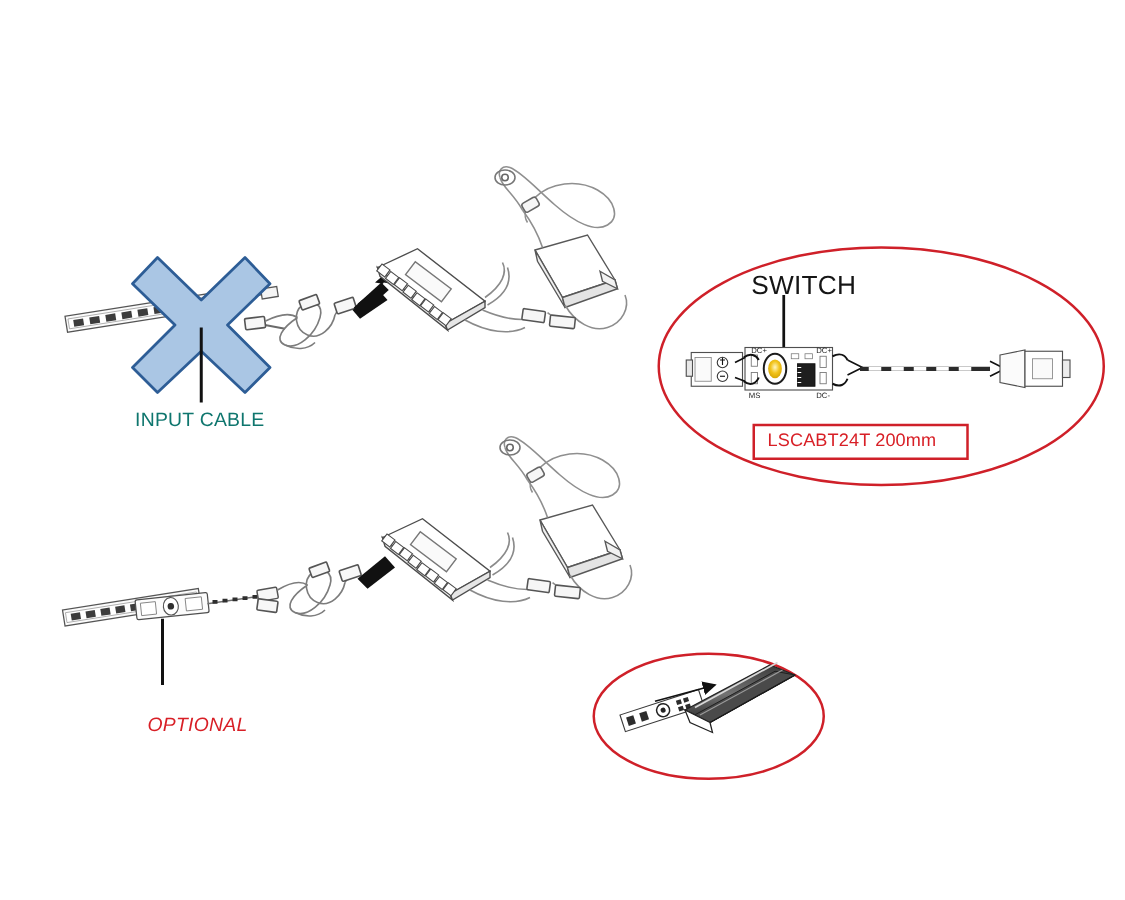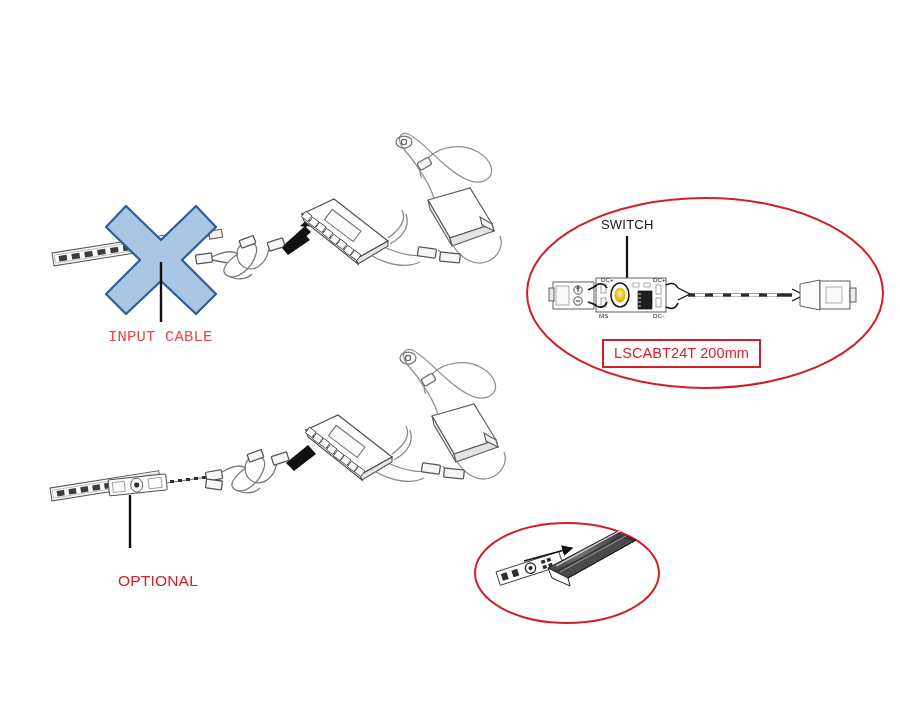--- a/index.html
+++ b/index.html
@@ -28,46 +28,46 @@
     position: absolute;
     white-space: nowrap;
     color: #1a1a1a;
     font-family: "Liberation Sans", sans-serif;
     letter-spacing: 0.2px;
   }
   .lbl-input-cable {
     left: 108px;
     top: 328px;
     font-size: 15.5px;
-    color: #ef4444;
-    font-family: Liberation Mono, monospace;
+    color: #0f766e;
   }
   .lbl-touch {
     left: 42px;
     top: 553px;
     font-size: 15.5px;
     color: #151515;
   }
   .lbl-optional {
     left: 118px;
     top: 572px;
     font-size: 15.5px;
     color: #d81f26;
+    font-style: italic;
   }
   .lbl-switch {
     left: 601px;
     top: 217px;
-    font-size: 13px;
+    font-size: 21px;
     color: #151515;
   }
   .partbox {
     position: absolute;
     left: 602px;
     top: 339px;
-    padding: 4px 10px 5px 10px;
+    padding: 4px 24px 5px 10px;
     border: 2px solid #cf2029;
     background: #ffffff;
     color: #d81f26;
     font-size: 14.5px;
     font-family: "Liberation Sans", sans-serif;
     letter-spacing: 0.1px;
   }
 </style>
 </head>
 <body>

